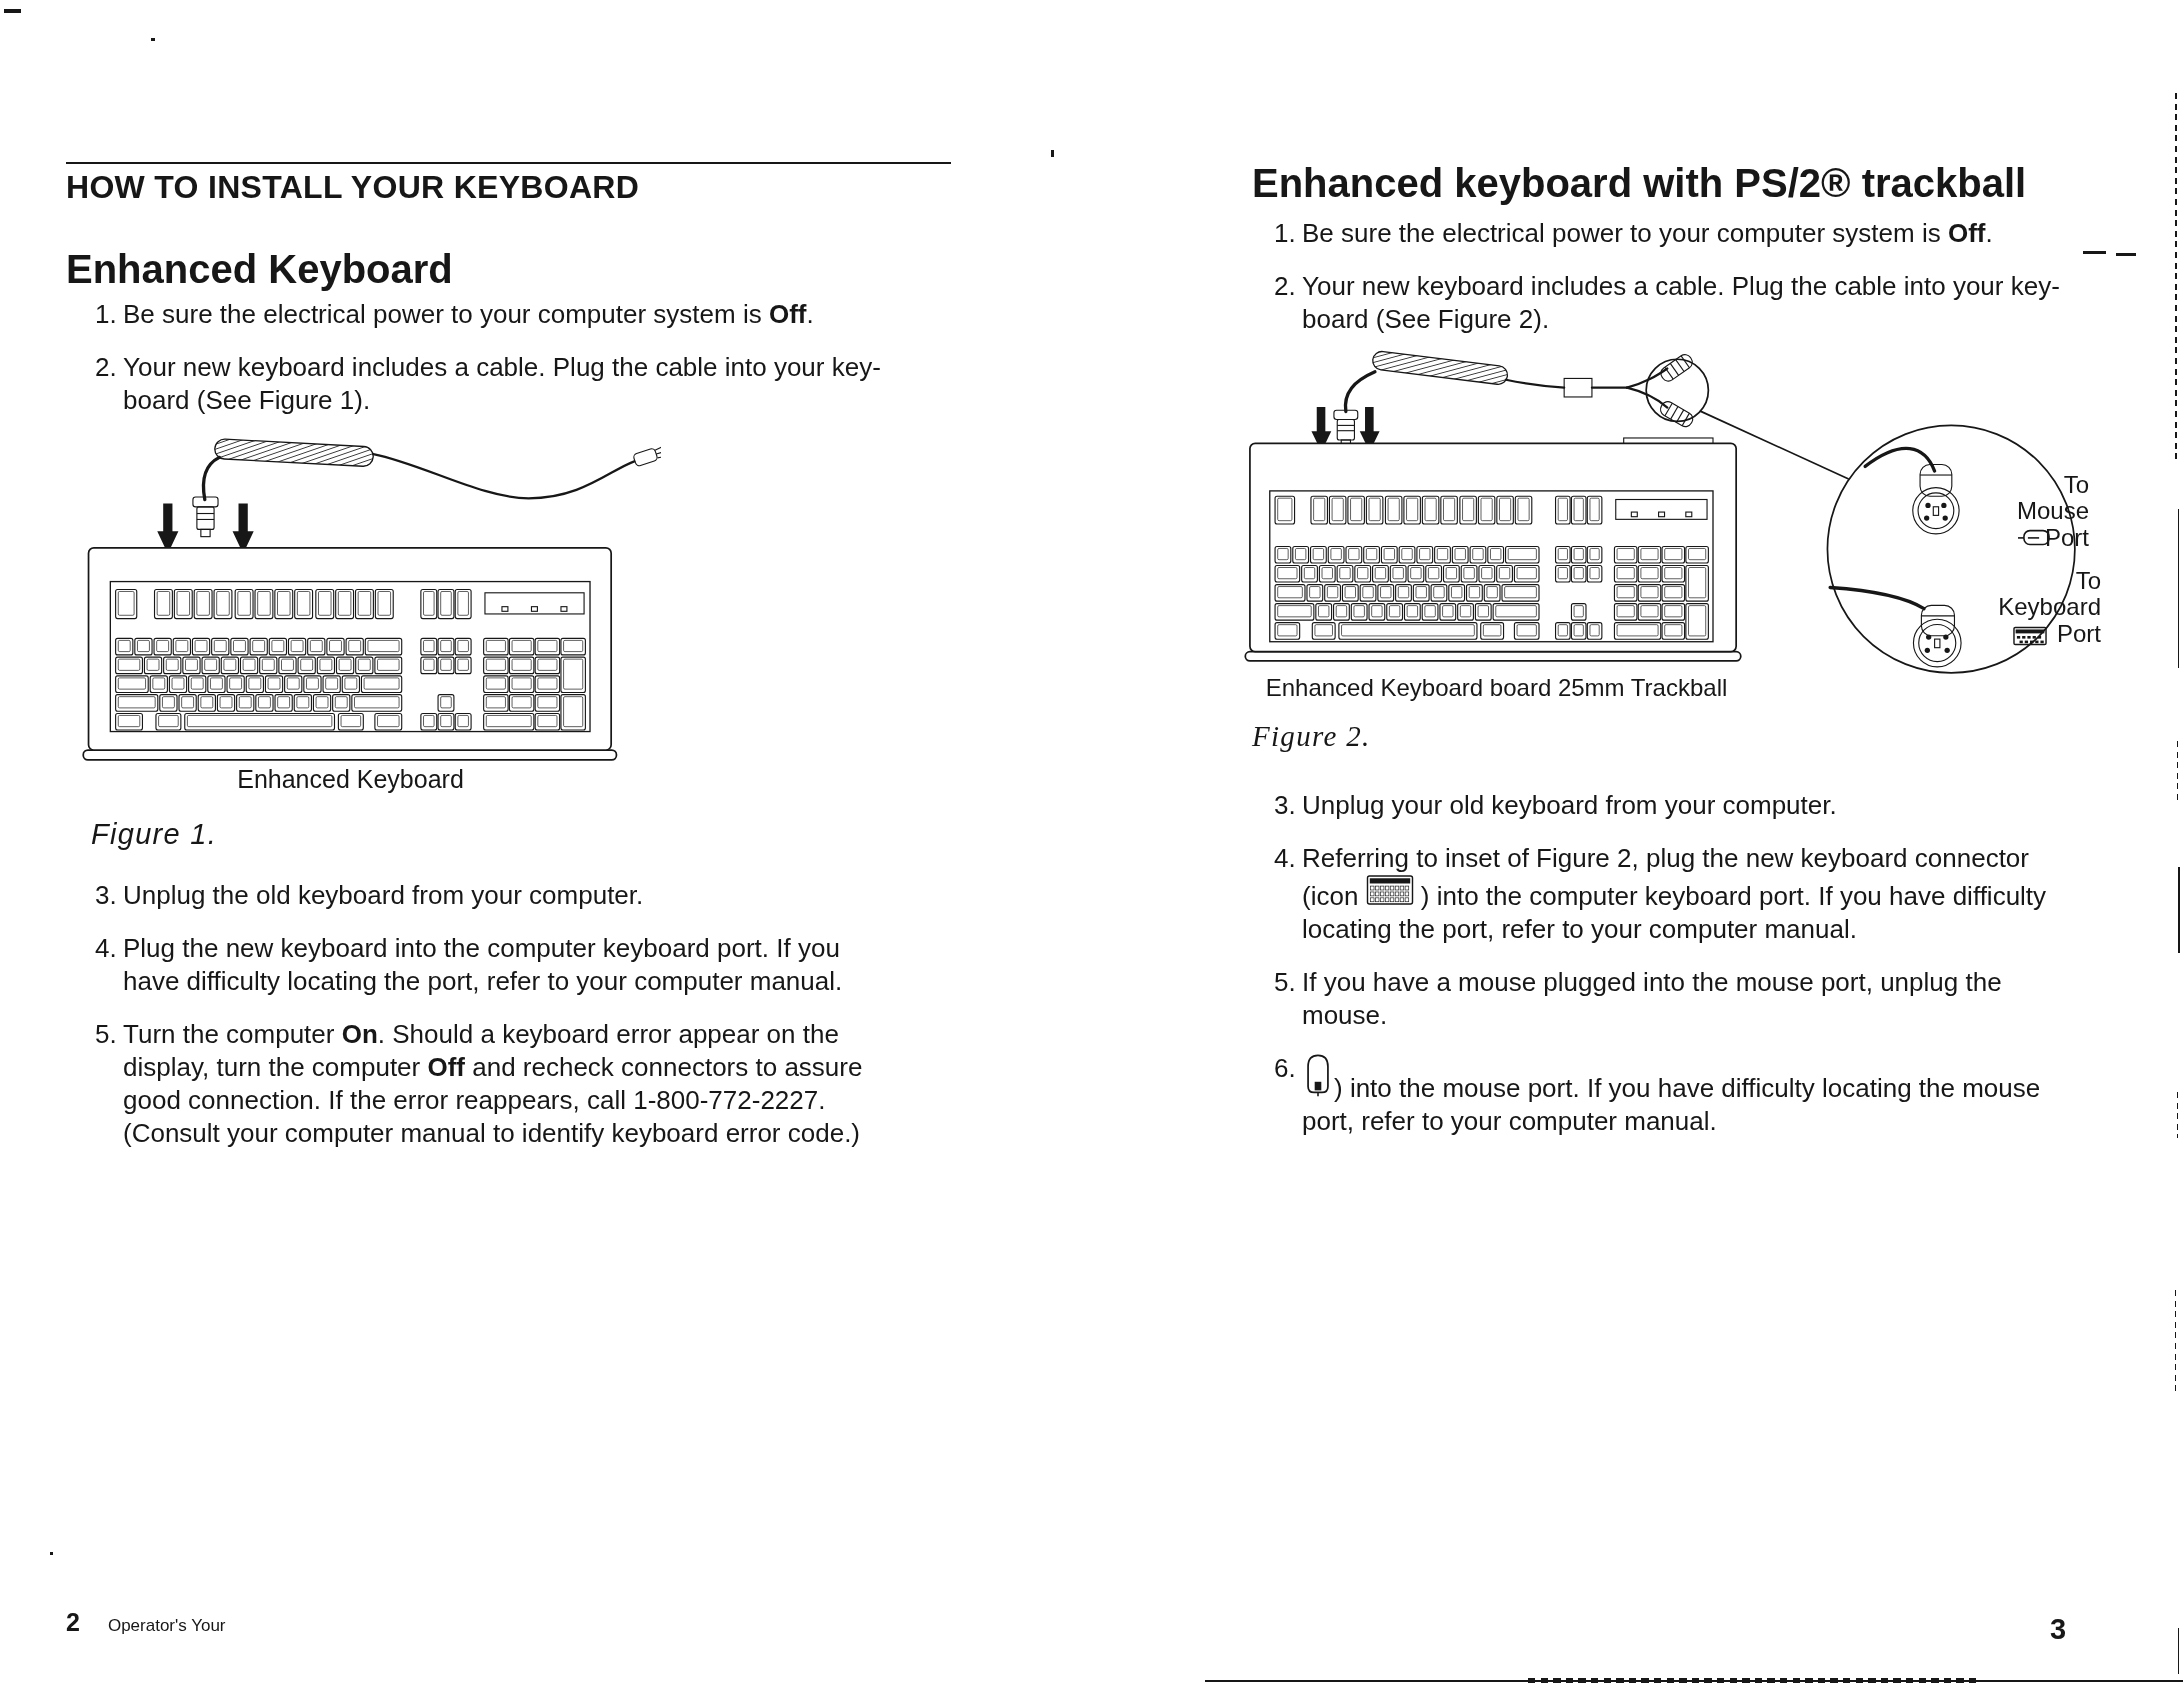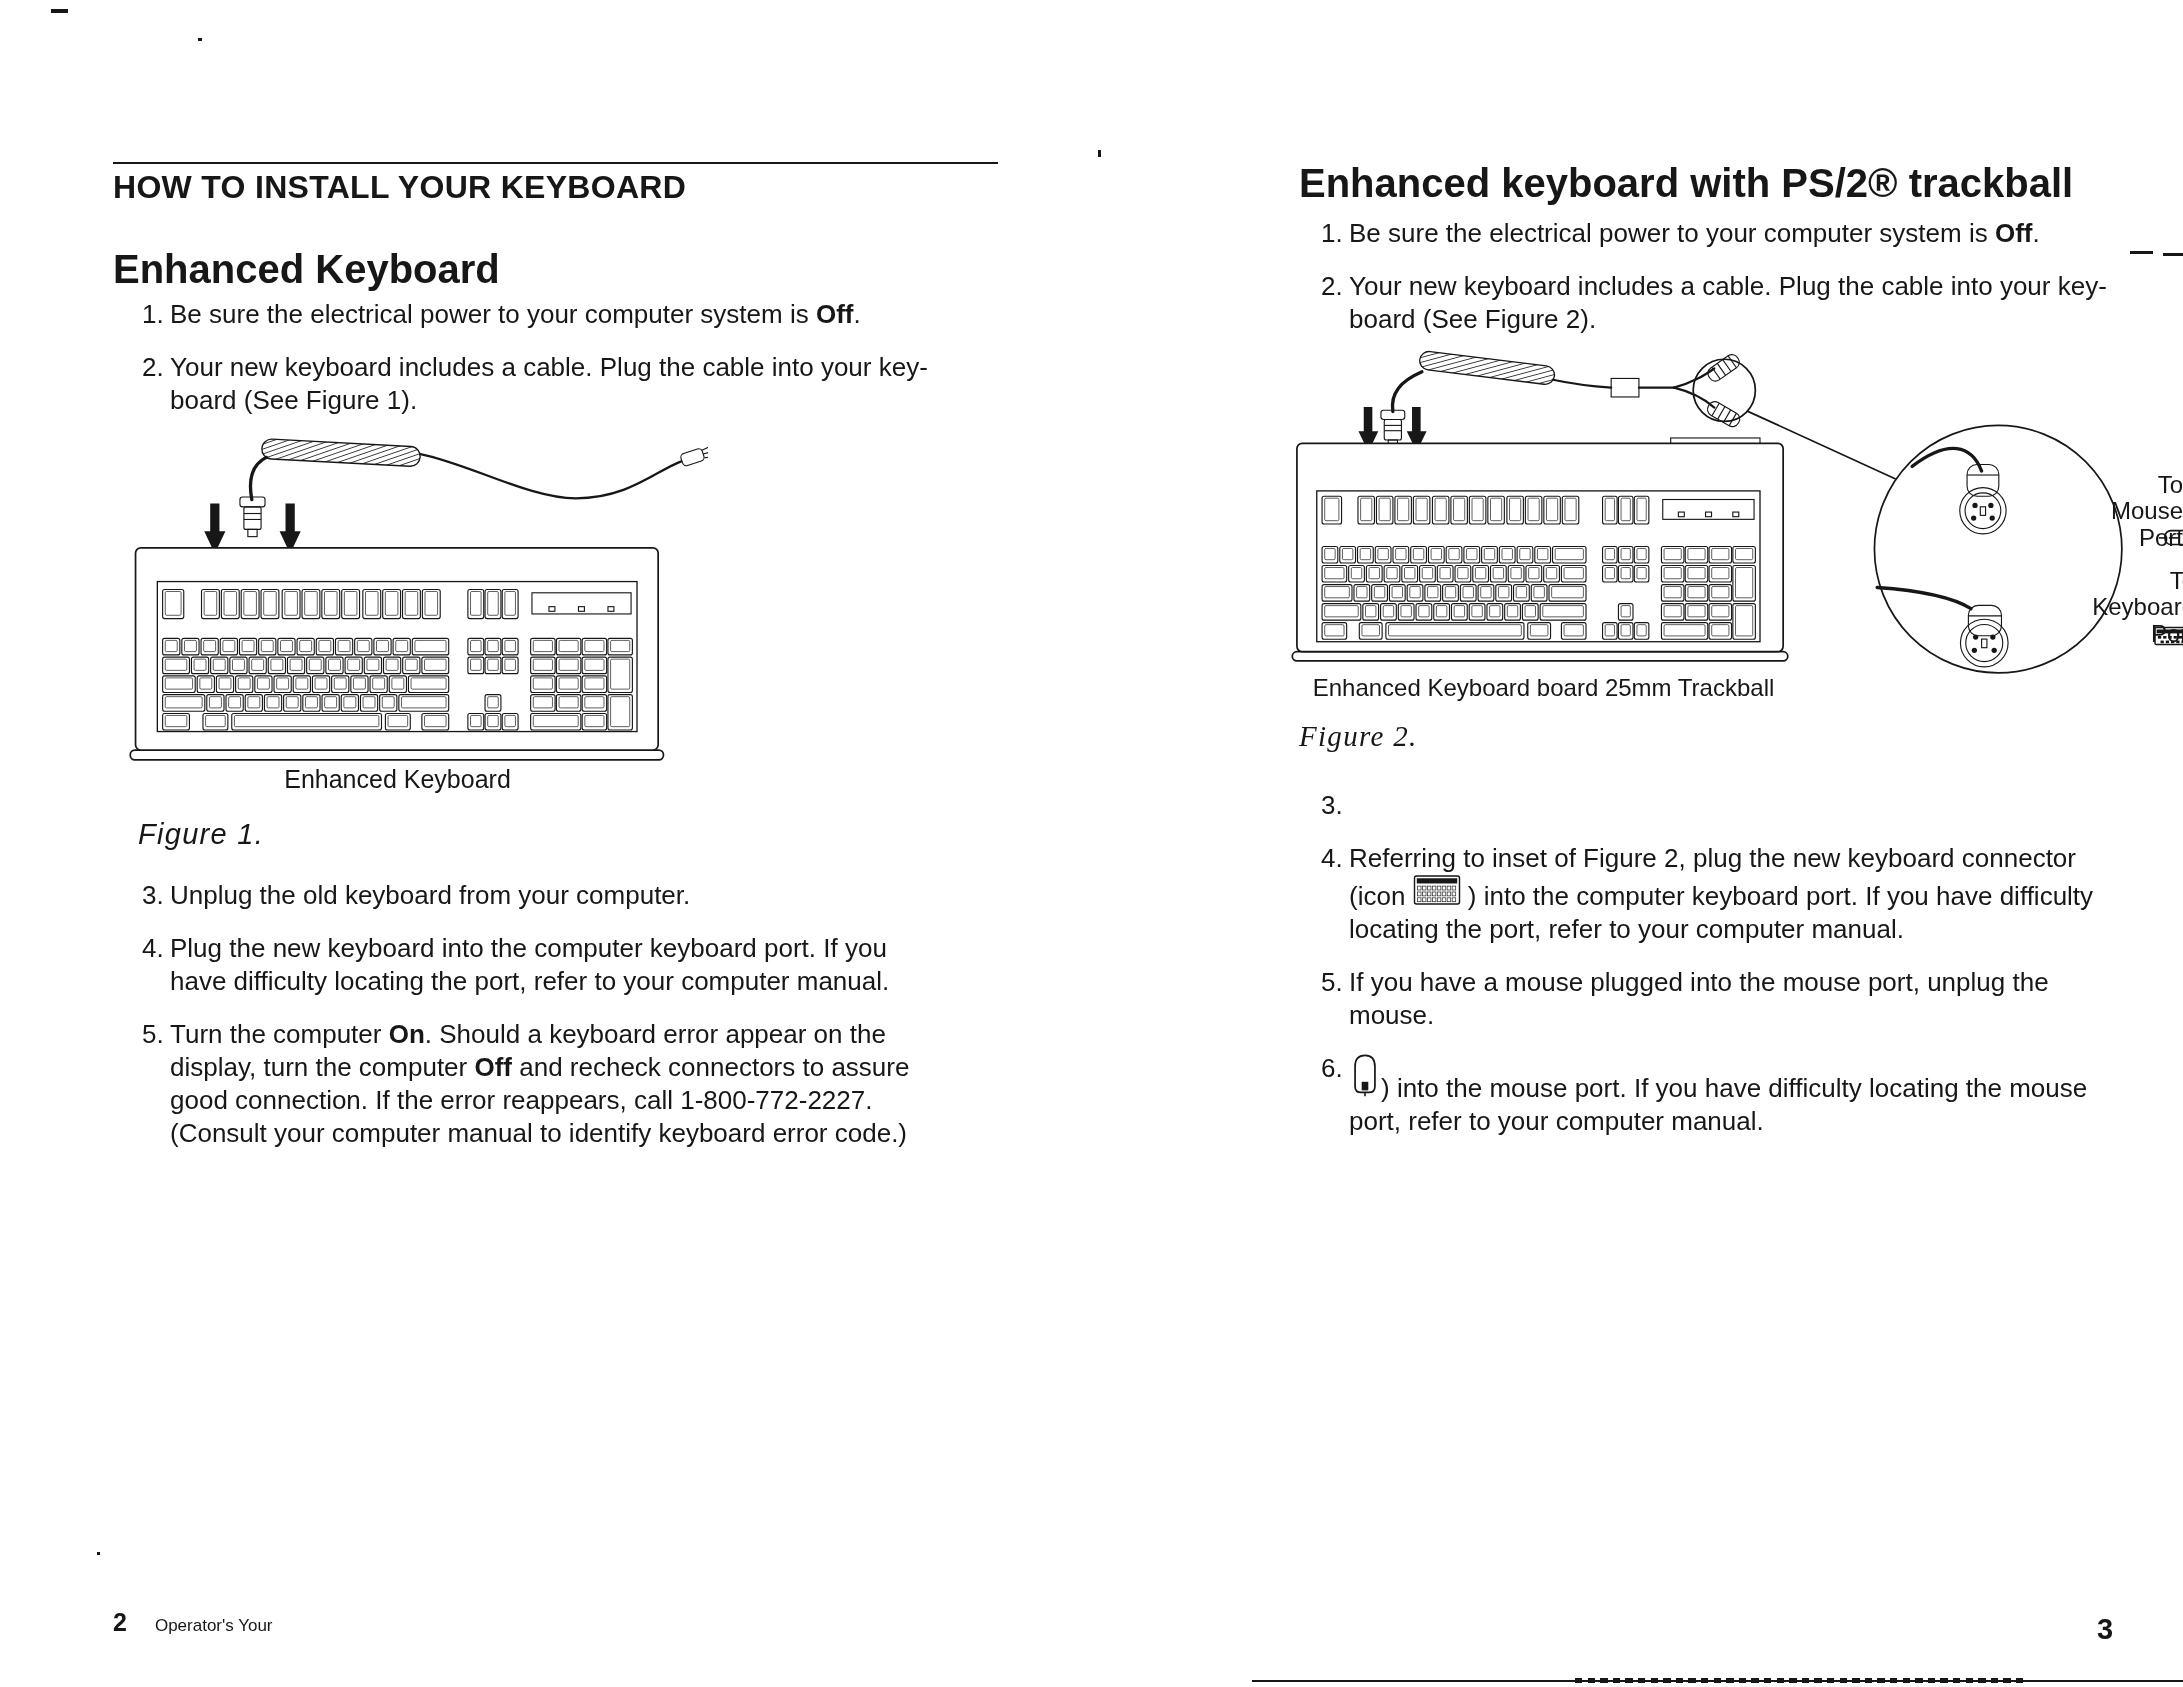--- a/index.html
+++ b/index.html
@@ -1,20 +1,20 @@
 <!DOCTYPE html>
 <html style="font-size:10.6px"><head>
 <meta charset="utf-8">
 <style>
   html,body{margin:0;padding:0;background:#e8e8e8;}
   .sheet{
     position:relative;width:2183px;height:1687px;background:#ffffff;
     font-family:"Liberation Sans", sans-serif;color:#171717;overflow:hidden;
   }
-  .abs{position:absolute;margin-left:47px;}
+  .abs{position:absolute;}
   
   .h1{font-size:32px;font-weight:700;letter-spacing:0.3px;white-space:nowrap;}
   .h2{font-size:40px;font-weight:700;white-space:nowrap;}
   .rule{background:#171717;height:2px;}
   .steps{font-size:26px;line-height:33px;}
   .step{display:flex;margin-bottom:20px;}
   .step-num{flex:none;width:28px;}
   .step-body{white-space:pre-line;}
   .b{font-weight:700;}
   .caption{font-size:25px;text-align:center;}
@@ -678,20 +678,21 @@
           </svg>
       </span>
     </div>
   </div>
   <div class="abs caption-sm" style="left:1250px;top:674px;width:493px;">Enhanced Keyboard board 25mm Trackball</div>
   <div class="abs figlabel" style="left:1252px;top:720px;font-family:Liberation Serif, serif;">Figure 2.</div>
 
   <div class="abs steps" style="left:1274px;top:789px;width:847px;">
       <div class="step">
         <span class="step-num">3.</span>
+        <div class="step-body"><span>Unplug your old keyboard from your computer.</span></div>
       </div>
       <div class="step">
         <span class="step-num">4.</span>
         <div class="step-body"><span>Referring to inset of Figure  2, plug the new keyboard connector
 (icon </span><span class="inline-icon"><svg width="48" height="30" viewBox="0 0 72 46" style="vertical-align:-6px">
               <rect x="1.5" y="1.5" width="69" height="43" rx="3" fill="#fff" stroke="#171717" stroke-width="2.2"></rect>
               <rect x="5" y="5" width="62" height="8" fill="#171717"></rect>
               <rect x="6" y="17" width="5.5" height="6" fill="none" stroke="#171717" stroke-width="1"></rect>
               <rect x="13.6" y="17" width="5.5" height="6" fill="none" stroke="#171717" stroke-width="1"></rect>
               <rect x="21.2" y="17" width="5.5" height="6" fill="none" stroke="#171717" stroke-width="1"></rect>

